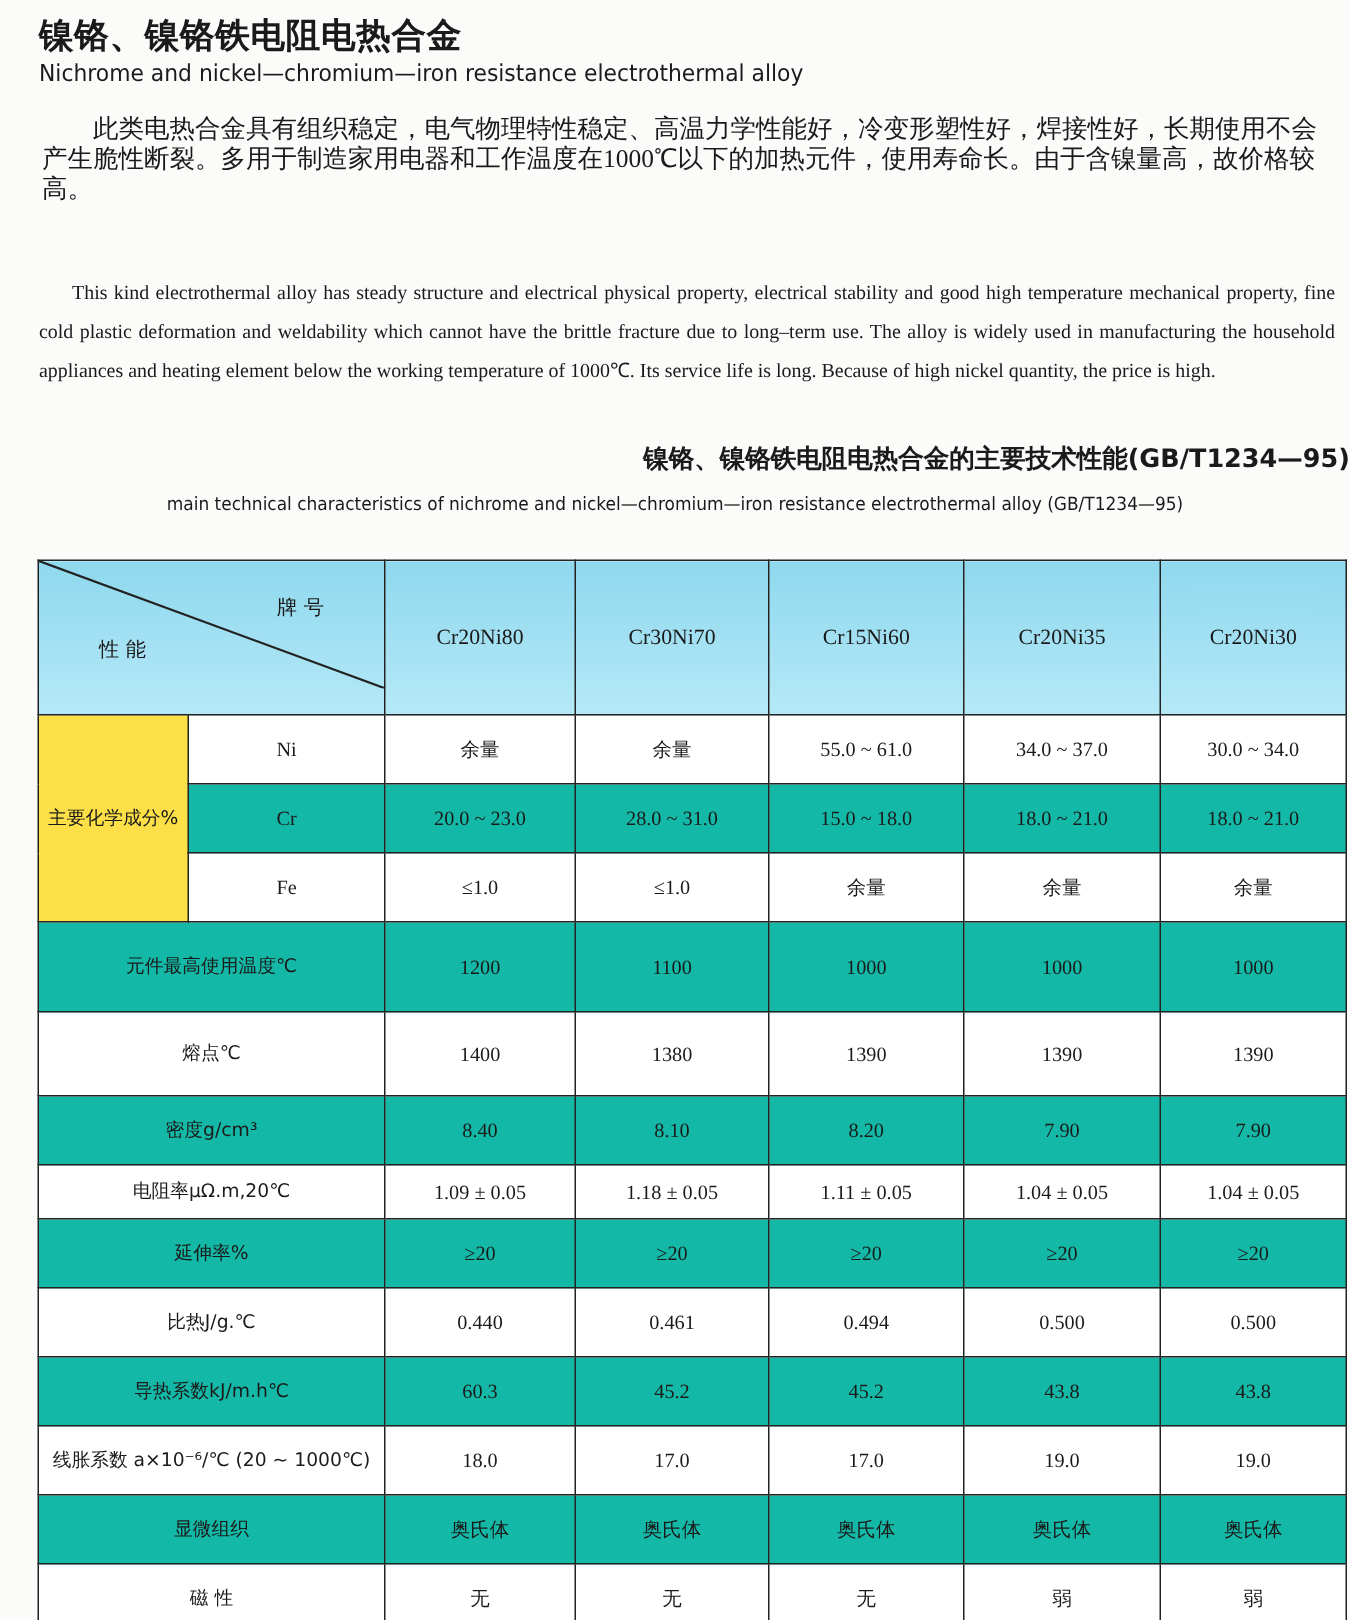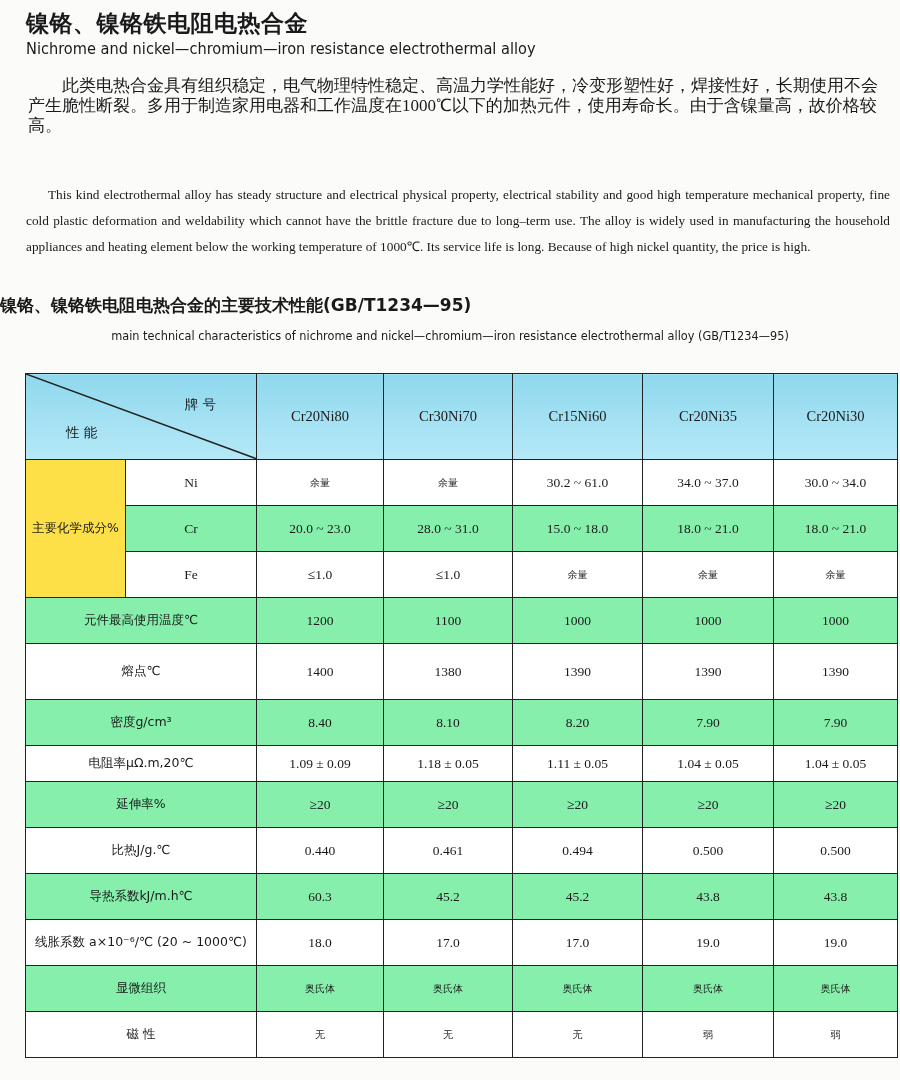--- a/index.html
+++ b/index.html
@@ -1,34 +1,34 @@
 <!DOCTYPE html>
 <html><head>
 <meta charset="utf-8">
 <style>
   html,body{margin:0;padding:0;}
   body{width:900px;height:1080px;background:#fbfbfa;position:relative;overflow:hidden;font-family:"DejaVu Serif","Liberation Serif",serif;color:#1a1a1a;}
   .title-cn{position:absolute;left:26px;top:8px;font-family:"DejaVu Sans",sans-serif;font-weight:bold;font-size:23px;letter-spacing:0.5px;}
   .title-en{position:absolute;left:26px;top:40px;font-family:"DejaVu Sans",sans-serif;font-size:15.5px;transform:scaleX(0.94);transform-origin:left;}
   .para-cn{position:absolute;left:28px;top:76px;width:860px;font-family:Liberation Serif, serif;font-size:17px;line-height:20px;text-indent:34px;}
   .para-en{position:absolute;left:26px;top:182px;width:864px;font-family:"Liberation Serif",serif;font-size:13.3px;line-height:26px;text-indent:22px;text-align:justify;}
-  .tbl-title-cn{position:absolute;left:0;width:900px;top:294px;text-align:left;font-family:"DejaVu Sans",sans-serif;font-weight:bold;font-size:17px;}
+  .tbl-title-cn{position:absolute;left:0;width:900px;top:294px;text-align:right;font-family:"DejaVu Sans",sans-serif;font-weight:bold;font-size:17px;}
   .tbl-title-en{position:absolute;left:0;width:900px;top:329px;text-align:center;font-family:"DejaVu Sans",sans-serif;font-size:12.2px;transform:scaleX(0.93);}
   table{position:absolute;left:25px;top:373px;width:872px;border-collapse:collapse;table-layout:fixed;font-family:"Liberation Serif",serif;font-size:13.5px;}
   td{border:1.5px solid #222;text-align:center;vertical-align:middle;padding:0;}
   tr.hdr td{background:linear-gradient(180deg,#8fd8ee,#b5e9f7);height:85px;font-size:14.5px;}
-  tr.blue td{background:#86efac;}
+  tr.blue td{background:#14b8a6;}
   tr.white td{background:#ffffff;}
   td.prop{font-family:"DejaVu Sans",sans-serif;font-size:12.5px;}
   td.sub{font-size:13.5px;}
-  .diag{position:relative;height:85px;}
+  .diag{position:relative;height:102px;}
   .diag svg{position:absolute;left:0;top:0;}
   .diag .brand{position:absolute;right:40px;top:22px;font-family:"DejaVu Sans",sans-serif;font-size:13.5px;}
   .diag .perf{position:absolute;left:40px;top:50px;font-family:"DejaVu Sans",sans-serif;font-size:13.5px;}
-  .cn{font-family:Liberation Serif, serif;font-size:10px;}
+  .cn{font-family:Liberation Serif, serif;font-size:13px;}
 </style>
 </head>
 <body>
 
 <div class="title-cn">镍铬、镍铬铁电阻电热合金</div>
 <div class="title-en">Nichrome and nickel—chromium—iron resistance electrothermal alloy</div>
 <div class="para-cn">此类电热合金具有组织稳定，电气物理特性稳定、高温力学性能好，冷变形塑性好，焊接性好，长期使用不会产生脆性断裂。多用于制造家用电器和工作温度在1000℃以下的加热元件，使用寿命长。由于含镍量高，故价格较高。</div>
 <div class="para-en">This kind electrothermal alloy has steady structure and electrical physical property, electrical stability and good high temperature mechanical property, fine cold plastic deformation and weldability which cannot have the brittle fracture due to long–term use. The alloy is widely used in manufacturing the household appliances and heating element below the working temperature of 1000℃. Its service life is long. Because of high nickel quantity, the price is high.</div>
 <div class="tbl-title-cn">镍铬、镍铬铁电阻电热合金的主要技术性能(GB/T1234—95)</div>
 <div class="tbl-title-en">main technical characteristics of nichrome and nickel—chromium—iron resistance electrothermal alloy (GB/T1234—95)</div>
@@ -58,42 +58,42 @@
     <td>Cr30Ni70</td>
     <td>Cr15Ni60</td>
     <td>Cr20Ni35</td>
     <td>Cr20Ni30</td>
   </tr>
   <tr class="white" style="height:46px">
     <td rowspan="3" class="prop" style="background:#fde047">主要化学成分%</td>
     <td class="sub">Ni</td>
     <td class="cn">余量</td>
     <td class="cn">余量</td>
-    <td>30.2 ~ 61.0</td>
+    <td>55.0 ~ 61.0</td>
     <td>34.0 ~ 37.0</td>
     <td>30.0 ~ 34.0</td>
   </tr>
   <tr class="blue" style="height:46px">
     <td class="sub">Cr</td>
     <td>20.0 ~ 23.0</td>
     <td>28.0 ~ 31.0</td>
     <td>15.0 ~ 18.0</td>
     <td>18.0 ~ 21.0</td>
     <td>18.0 ~ 21.0</td>
   </tr>
   <tr class="white" style="height:46px">
     <td class="sub">Fe</td>
     <td>≤1.0</td>
     <td>≤1.0</td>
     <td class="cn">余量</td>
     <td class="cn">余量</td>
     <td class="cn">余量</td>
   </tr>
 
-  <tr class="blue" style="height:46px">
+  <tr class="blue" style="height:60px">
     <td colspan="2" class="prop">元件最高使用温度℃</td>
     <td>1200</td>
     <td>1100</td>
     <td>1000</td>
     <td>1000</td>
     <td>1000</td>
   </tr>
   <tr class="white" style="height:56px">
     <td colspan="2" class="prop">熔点℃</td>
     <td>1400</td>
@@ -105,21 +105,21 @@
   <tr class="blue" style="height:46px">
     <td colspan="2" class="prop">密度g/cm³</td>
     <td>8.40</td>
     <td>8.10</td>
     <td>8.20</td>
     <td>7.90</td>
     <td>7.90</td>
   </tr>
   <tr class="white" style="height:36px">
     <td colspan="2" class="prop">电阻率μΩ.m,20℃</td>
-    <td>1.09 ± 0.09</td>
+    <td>1.09 ± 0.05</td>
     <td>1.18 ± 0.05</td>
     <td>1.11 ± 0.05</td>
     <td>1.04 ± 0.05</td>
     <td>1.04 ± 0.05</td>
   </tr>
   <tr class="blue" style="height:46px">
     <td colspan="2" class="prop">延伸率%</td>
     <td>≥20</td>
     <td>≥20</td>
     <td>≥20</td>

